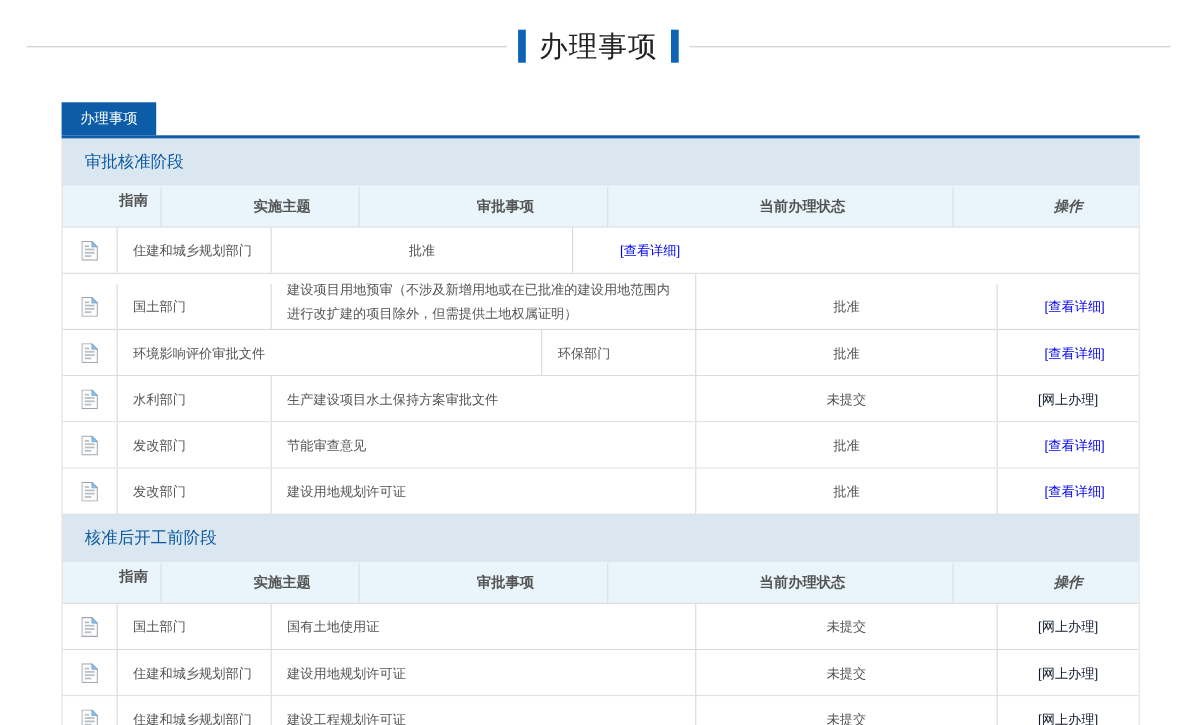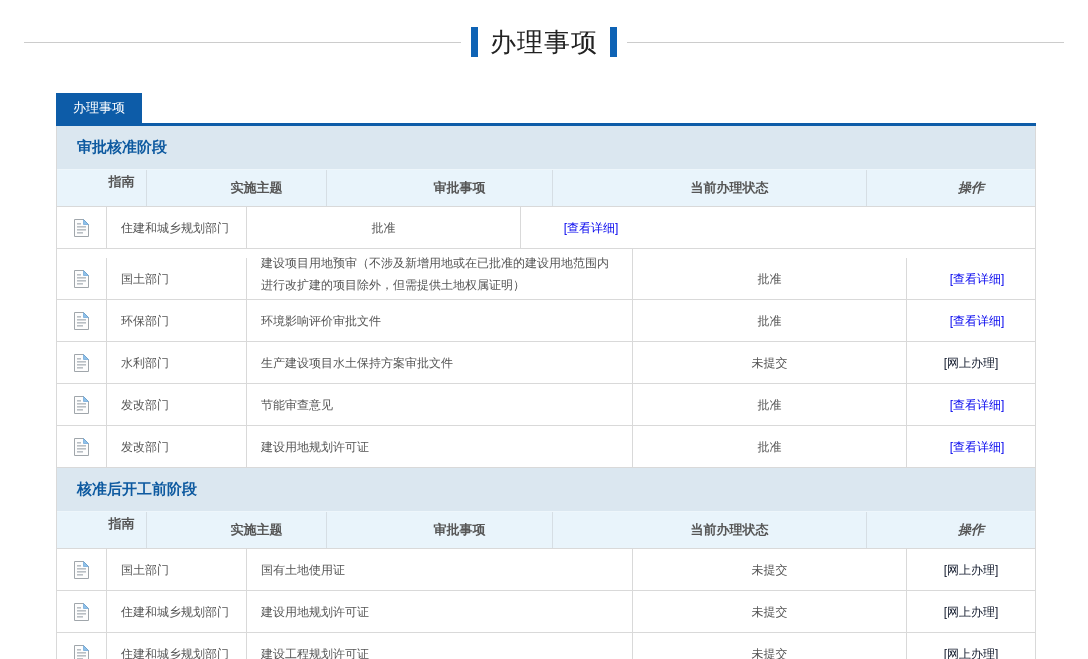--- a/index.html
+++ b/index.html
@@ -32,21 +32,21 @@
     font-size: 13px; line-height: 30px; padding: 0 17px; cursor: pointer;
   }
 
   .grid {
     border-left: 1px solid #d9d9d9; border-right: 1px solid #d9d9d9;
     box-sizing: border-box;
   }
 
   .section-header {
     background: #dbe7f0; color: #0e5aa0;
-    font-weight: bold; font-size: 15px;
+    font-weight: normal; font-size: 15px;
     padding: 12px 20px;
   }
 
   .thead {
     display: flex; background: #e9f4fb;
     border-top: 1px solid #eef6fb;
     border-bottom: 1px solid #d9d9d9;
   }
   .th {
     box-sizing: border-box; padding: 9px 6px;
@@ -154,22 +154,22 @@
           <svg width="15" height="18" viewBox="0 0 15 18">
               <path d="M0.5 0.5 H9.5 L14.5 5.5 V17.5 H0.5 Z" fill="#fdfdfd" stroke="#a0a6ab"></path>
               <path d="M9.5 0.5 L14.5 5.5 H9.5 Z" fill="#8fc1e8" stroke="#5b9bd5" stroke-width="0.6"></path>
               <rect x="3" y="4" width="4" height="1.6" fill="#b9bfc4"></rect>
               <rect x="3" y="7" width="9" height="1.6" fill="#b9bfc4"></rect>
               <rect x="3" y="10" width="9" height="1.6" fill="#b9bfc4"></rect>
               <rect x="3" y="13" width="6" height="1.6" fill="#b9bfc4"></rect>
             </svg>
         </span>
       </div>
+      <div class="td col-item">环境影响评价审批文件</div>
       <div class="td col-dept">环保部门</div>
-      <div class="td col-item">环境影响评价审批文件</div>
       <div class="td col-status">批准</div>
       <div class="td col-action">
           <a class="action-link link-blue">[查看详细]</a>
         </div>
     </div>
 
     <div class="tr">
       <div class="td col-guide">
         <span class="doc-icon">
           <svg width="15" height="18" viewBox="0 0 15 18">

